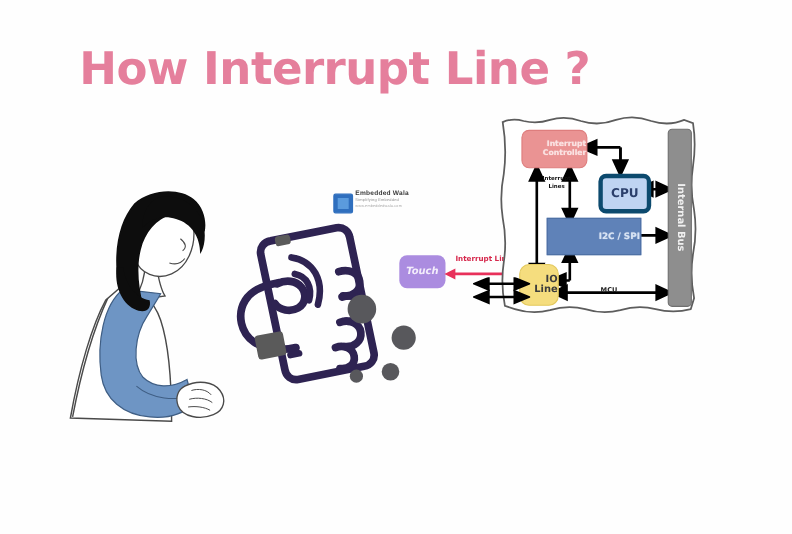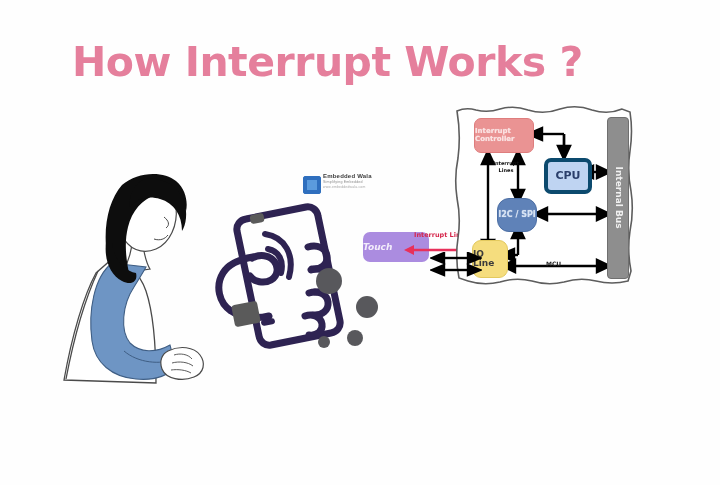--- a/index.html
+++ b/index.html
@@ -32,55 +32,55 @@
       background:#5b9bdd;display:block;}
   .logo-txt{position:absolute;left:20px;top:0px;}
   .logo-name{font-size:6px;font-weight:bold;color:#3b3b3b;letter-spacing:0.2px;}
   .logo-tag{font-size:3.6px;color:#8d8d8d;margin-top:1px;letter-spacing:0.2px;}
   .logo-url{font-size:3.4px;color:#a8a8a8;margin-top:1px;letter-spacing:0.2px;}
 
   .dot{position:absolute;border-radius:50%;background:#58585c;}
 
   
   #touch-box{
-    position:absolute;left:363px;top:232px;width:66px;height:30px;
+    position:absolute;left:363px;top:232px;width:42px;height:30px;
     background:#ab8ce0;border-radius:7px;
-    display:flex;align-items:center;justify-content:flex-start;
+    display:flex;align-items:center;justify-content:center;
   }
   #touch-box span{
     color:#f3edfb;font-size:9px;font-weight:bold;font-style:italic;
     font-family:"DejaVu Sans", sans-serif;
   }
 
   
   #int-line-label{
     position:absolute;left:414px;top:231px;
     font-size:6.5px;font-weight:bold;color:#d6284c;
     font-family:"DejaVu Sans", sans-serif;white-space:nowrap;
   }
   #int-line-arrow{position:absolute;left:404px;top:242px;width:82px;height:12px;}
 
   
   #mcu{position:absolute;left:452px;top:103px;width:186px;height:185px;}
   #mcu-svg{position:absolute;left:0;top:0;}
   .blk{position:absolute;display:flex;align-items:center;justify-content:center;
-       text-align:left;line-height:1.02;}
+       text-align:right;line-height:1.02;}
   .blk span{color:#ffffff;font-weight:bold;font-family:"DejaVu Sans", sans-serif;
        text-shadow:0 0 1px rgba(255,255,255,.6);}
 
   #blk-ic{left:22px;top:15px;width:58px;height:33px;
       background:#ea9393;border:1px solid #de7d7d;border-radius:7px;}
   #blk-ic span{font-size:7px;color:#fbe2e2;}
 
   #blk-cpu{left:92px;top:55px;width:40px;height:28px;
       background:#bfd4f2;border:4px solid #0c4a6e;border-radius:7px;}
   #blk-cpu span{font-size:11px;color:#2b3f6b;text-shadow:none;}
 
   #blk-i2c{left:45px;top:95px;width:38px;height:32px;
-      background:#5f82b8;border:1px solid #4d6fa4;border-radius:12px;}
+      background:#5f82b8;border:1px solid #4d6fa4;border-radius:0;padding-left:46px;}
   #blk-i2c span{font-size:8px;color:#d7e3f4;}
 
   #blk-io{left:20px;top:137px;width:34px;height:36px;
       background:#f5dd7e;border:1px solid #e3c95e;border-radius:9px;}
   #blk-io span{font-size:9px;color:#3c3c3c;text-shadow:none;}
 
   #blk-bus{left:155px;top:14px;width:20px;height:160px;
       background:#8e8e8e;border:1px solid #6f6f6f;border-radius:4px;}
   #blk-bus span{font-size:9px;color:#f0f0f0;
       transform:rotate(90deg);white-space:nowrap;text-shadow:none;}
@@ -90,21 +90,21 @@
       font-family:"DejaVu Sans", sans-serif;}
   #mcu-lbl{position:absolute;left:94px;top:157px;
       font-size:6px;font-weight:bold;color:#222;
       font-family:"DejaVu Sans", sans-serif;}
 </style>
 </head>
 <body>
 
 <div id="stage">
 
-  <div id="title">How Interrupt Works ?</div>
+  <div id="title">How Interrupt Line ?</div>
 
   <div id="woman">
     <svg width="210" height="235" viewBox="0 0 210 235" xmlns="http://www.w3.org/2000/svg">
 
       <path d="M58 118 C 46 140, 34 180, 26 225 L 118 228 C 118 196, 116 160, 108 136 
                C 102 118, 86 104, 74 104 Z" fill="#ffffff" stroke="#4a4a4a" stroke-width="1.3"></path>
 
       <path d="M60 116 C 48 142, 36 182, 28 224" fill="none" stroke="#4a4a4a" stroke-width="1.3"></path>
 
       <path d="M104 86 C 106 98, 108 108, 112 114 L 84 118 C 90 108, 94 96, 94 84 Z" fill="#ffffff" stroke="#4a4a4a" stroke-width="1.2"></path>

